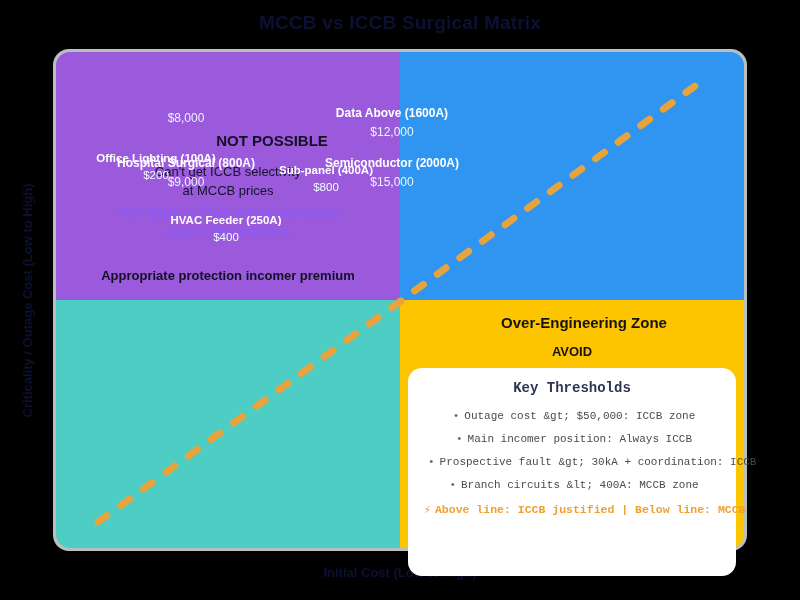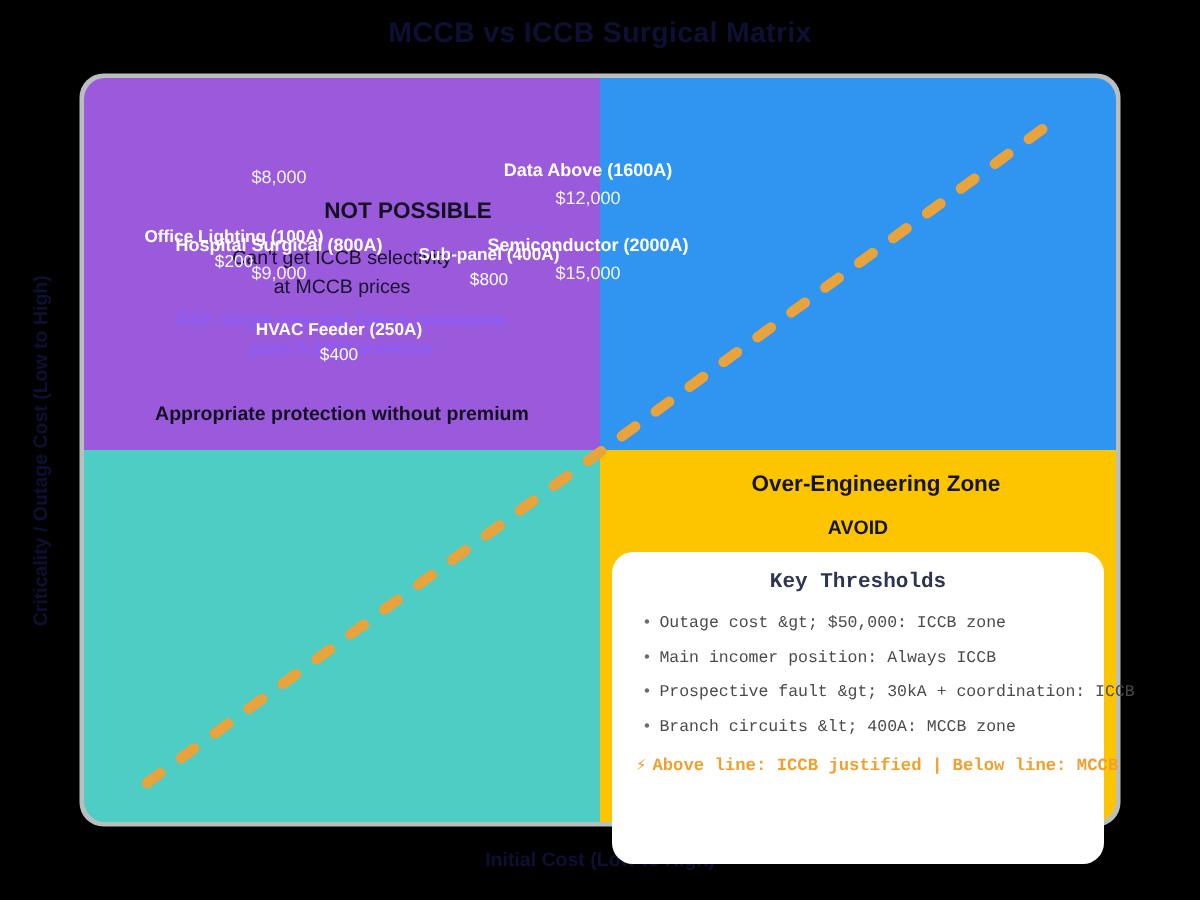--- a/index.html
+++ b/index.html
@@ -187,20 +187,21 @@
   #key-thresholds-list {
     list-style: none;
     margin: 0;
     padding: 0;
   }
   #key-thresholds-list li {
     font-size: 11px;
     color: #4b4b4b;
     margin: 0 0 11px 4px;
     white-space: nowrap;
+    text-align: center;
   }
   #key-thresholds-list li .bullet {
     color: #6b6b6b;
     margin-right: 5px;
   }
   #legend-line {
     text-align: center;
     font-size: 11.5px;
     font-weight: bold;
     color: #f0a030;
@@ -254,21 +255,21 @@
     <div class="pr">$200</div>
   </div>
   <div class="bl-item" id="bl-item-1">
     <div class="nm">Sub-panel (400A)</div>
     <div class="pr">$800</div>
   </div>
   <div class="bl-item" id="bl-item-2">
     <div class="nm">HVAC Feeder (250A)</div>
     <div class="pr">$400</div>
   </div>
-  <div class="quad-text" id="bl-note">Appropriate protection without premium</div>
+  <div class="quad-text" id="bl-note">Appropriate protection incomer premium</div>
 
   <div class="quad-text" id="over-eng-heading">Over-Engineering Zone</div>
   <div class="quad-text" id="over-eng-sub">AVOID</div>
 
   <div id="key-thresholds-card">
     <div id="key-thresholds-title">Key Thresholds</div>
     <ul id="key-thresholds-list">
       <li><span class="bullet">•</span><span>Outage cost &amp;gt; $50,000: ICCB zone</span></li>
       <li><span class="bullet">•</span><span>Main incomer position: Always ICCB</span></li>
       <li><span class="bullet">•</span><span>Prospective fault &amp;gt; 30kA + coordination: ICCB</span></li>

